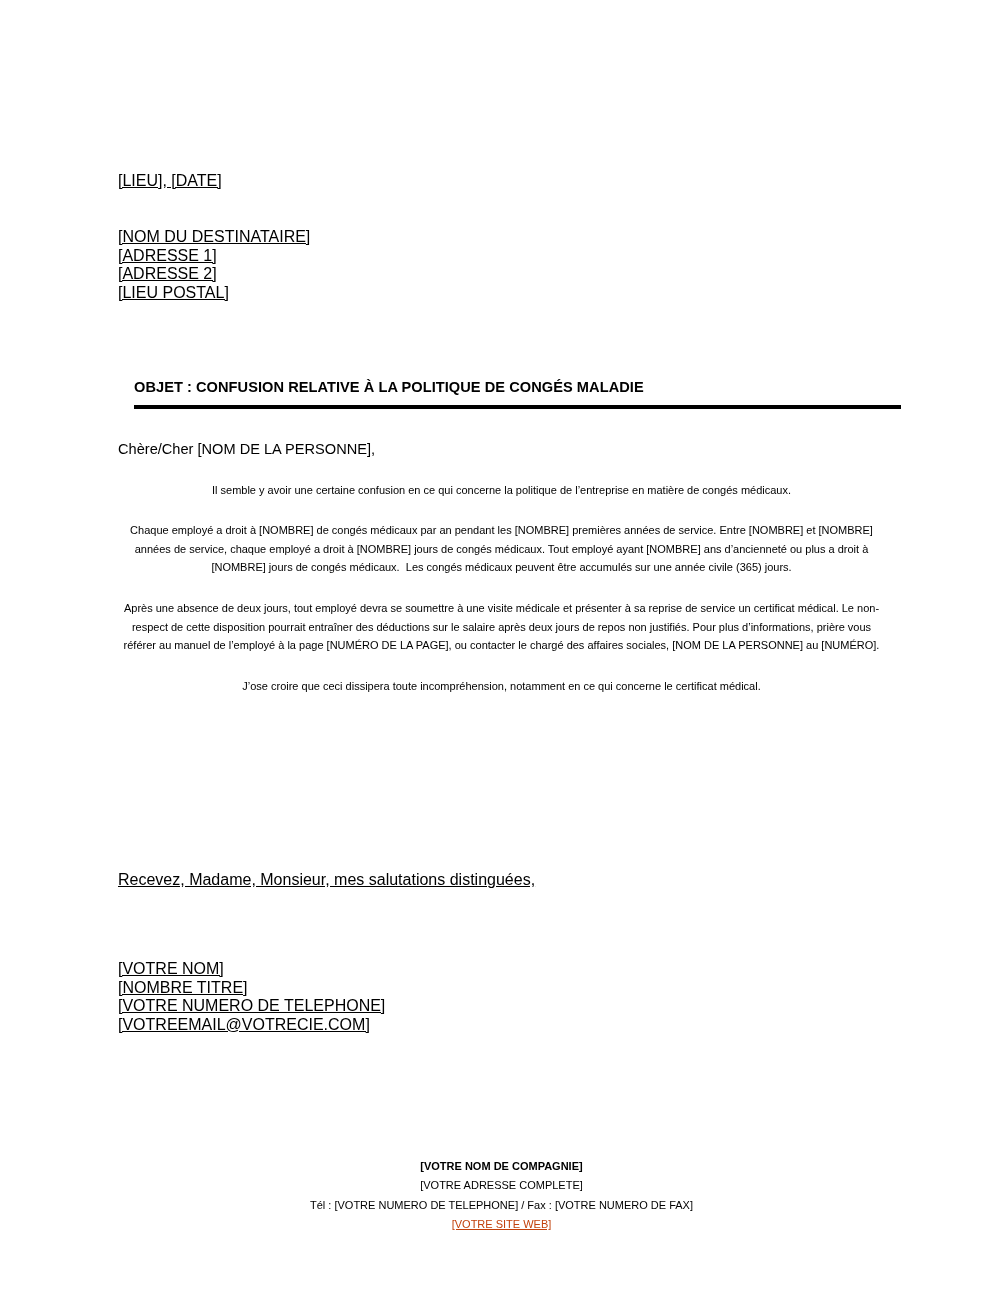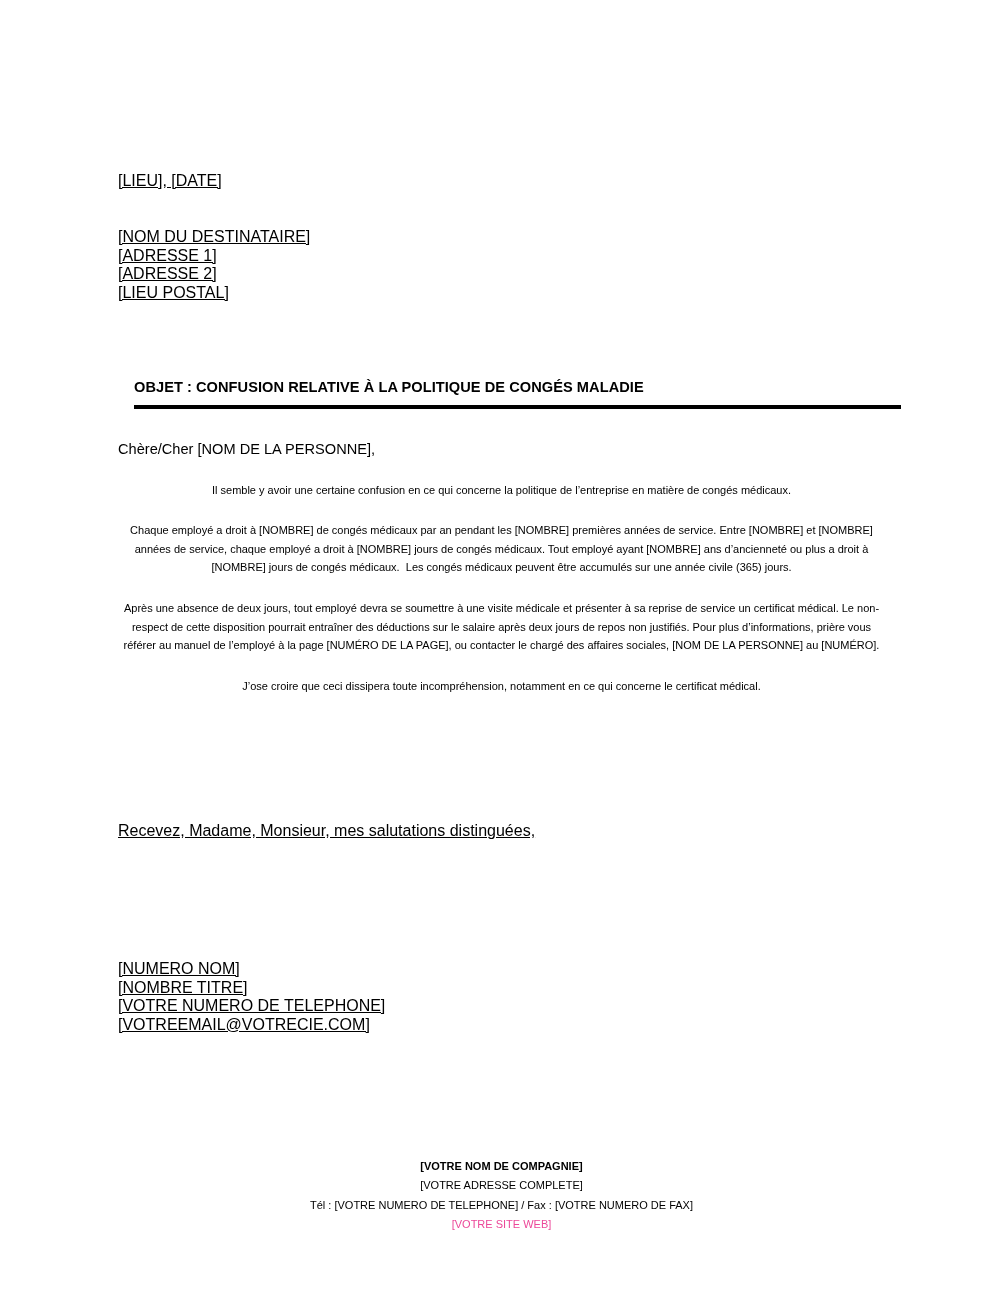--- a/index.html
+++ b/index.html
@@ -85,21 +85,21 @@
     margin: 0 0 22px 0;
     font-size: 11px;
     line-height: 18.6px;
     text-align: center;
     white-space: pre-wrap;
   }
   p.para:last-child { margin-bottom: 0; }
   
   .closing-block {
     position: absolute;
-    top: 822px;
+    top: 871px;
     left: 0;
     width: 100%;
   }
   
   .signature-block {
     position: absolute;
     top: 960px;
     left: 0;
     width: 100%;
   }
@@ -110,21 +110,22 @@
     left: 0;
     width: 767px;
     text-align: center;
   }
   .footer-line {
     font-size: 11px;
     line-height: 19.4px;
   }
   .footer-line.bold { font-weight: bold; }
   .footer-link {
-    color: #ec4899;
+    color: #c2410c;
+    text-decoration: underline;
     cursor: pointer;
   }
 </style>
 </head>
 <body>
 
 <div class="page">
   <div class="content">
 
     <div class="date-block">
@@ -149,21 +150,21 @@
       <p class="para">Chaque employé a droit à [NOMBRE] de congés médicaux par an pendant les [NOMBRE] premières années de service. Entre [NOMBRE] et [NOMBRE] années de service, chaque employé a droit à [NOMBRE] jours de congés médicaux. Tout employé ayant [NOMBRE] ans d’ancienneté ou plus a droit à [NOMBRE] jours de congés médicaux.  Les congés médicaux peuvent être accumulés sur une année civile (365) jours.</p>
       <p class="para">Après une absence de deux jours, tout employé devra se soumettre à une visite médicale et présenter à sa reprise de service un certificat médical. Le non-respect de cette disposition pourrait entraîner des déductions sur le salaire après deux jours de repos non justifiés. Pour plus d’informations, prière vous référer au manuel de l’employé à la page [NUMÉRO DE LA PAGE], ou contacter le chargé des affaires sociales, [NOM DE LA PERSONNE] au [NUMÉRO].</p>
       <p class="para">J’ose croire que ceci dissipera toute incompréhension, notamment en ce qui concerne le certificat médical.</p>
     </div>
 
     <div class="closing-block">
       <div class="line">Recevez, Madame, Monsieur, mes salutations distinguées,</div>
     </div>
 
     <div class="signature-block">
-      <div class="line">[NUMERO NOM]</div>
+      <div class="line">[VOTRE NOM]</div>
       <div class="line">[NOMBRE TITRE]</div>
       <div class="line">[VOTRE NUMERO DE TELEPHONE]</div>
       <div class="line">[VOTREEMAIL@VOTRECIE.COM]</div>
     </div>
 
     <div class="footer-block">
       <div class="footer-line bold">[VOTRE NOM DE COMPAGNIE]</div>
       <div class="footer-line">[VOTRE ADRESSE COMPLETE]</div>
       <div class="footer-line">Tél : [VOTRE NUMERO DE TELEPHONE] / Fax : [VOTRE NUMERO DE FAX]</div>
       <div class="footer-line"><span class="footer-link">[VOTRE SITE WEB]</span></div>

